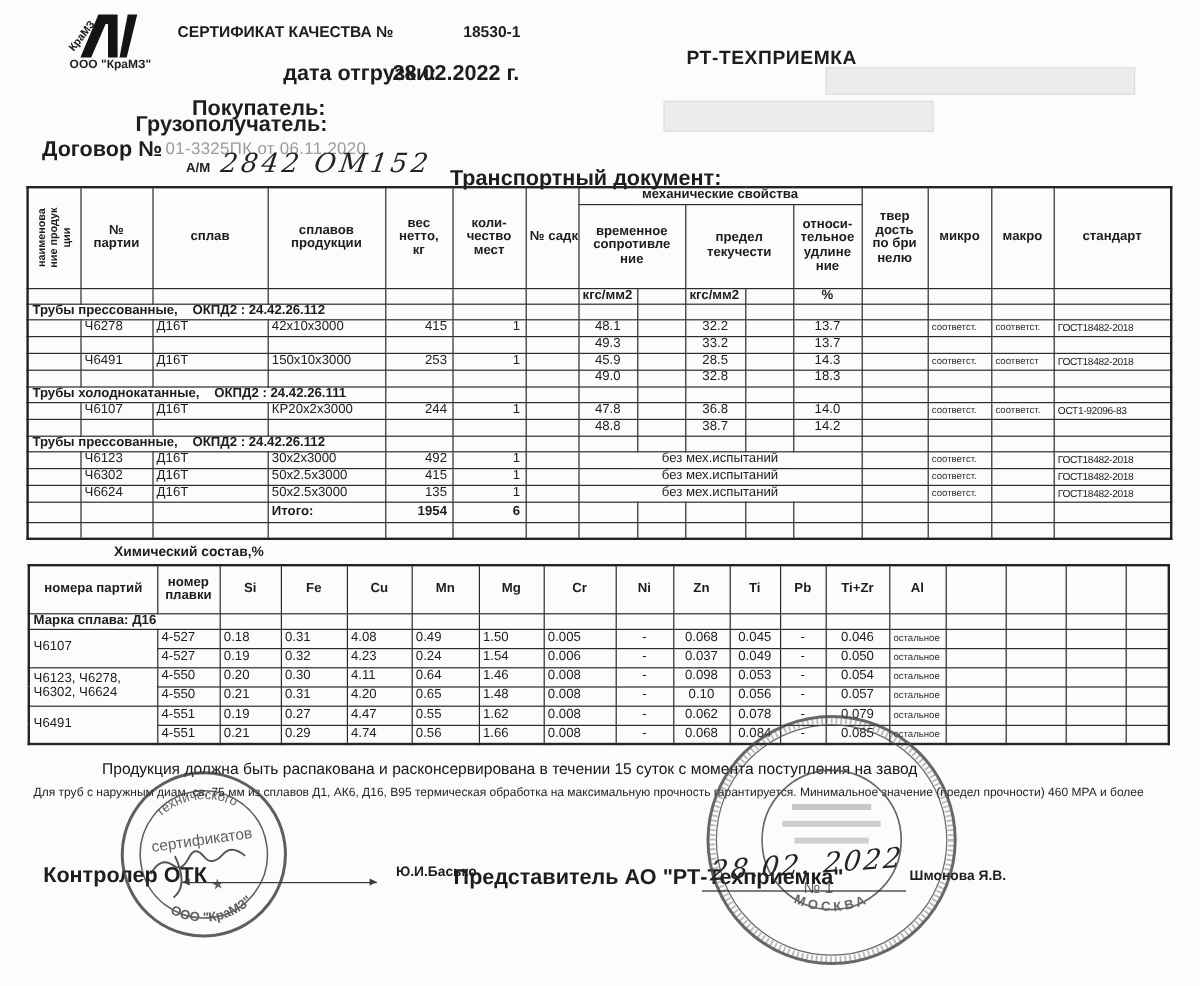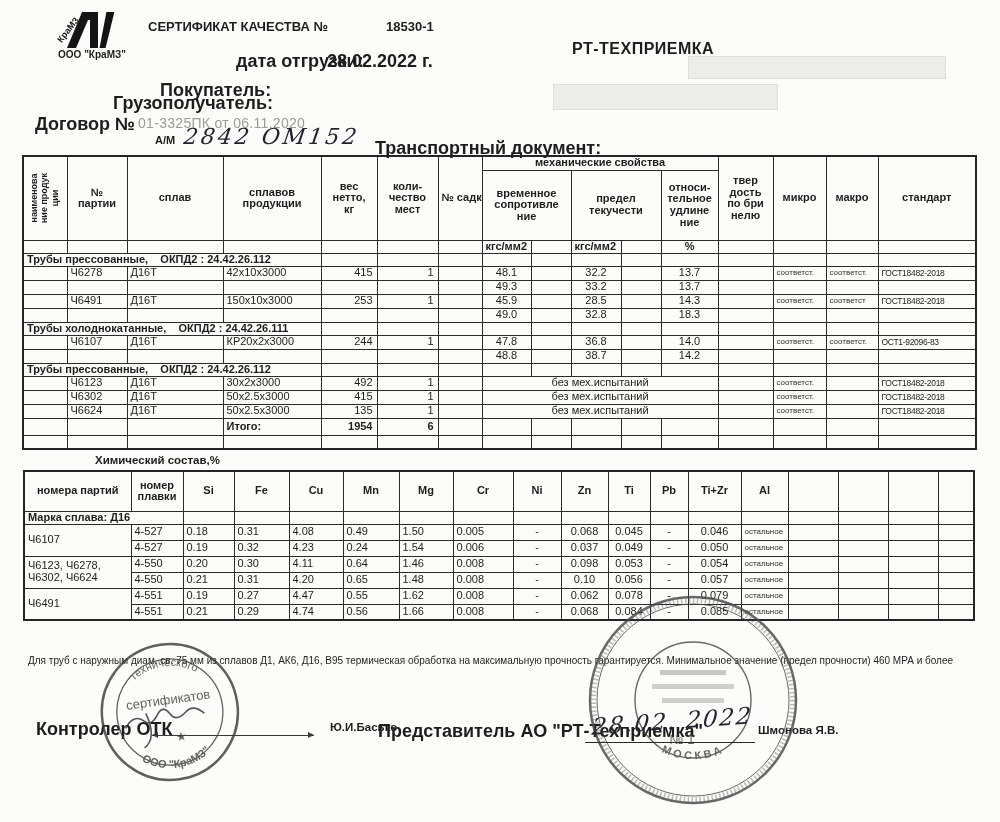--- a/index.html
+++ b/index.html
@@ -572,20 +572,21 @@
           <td class="c">0.085</td>
           <td class="sm">остальное</td>
           <td></td>
           <td></td>
           <td></td>
           <td></td>
         </tr>
       </tbody>
   </table>
 
+  <div class="abs note1" style="left:85px;top:633px">Продукция должна быть распакована и расконсервирована в течении 15 суток с момента поступления на завод</div>
   <div class="abs note-sm" style="left:28px;top:655px;width:960px">Для труб с наружным диам. св. 75 мм из сплавов Д1, АК6, Д16, В95 термическая обработка на максимальную прочность гарантируется. Минимальное значение (предел прочности) 460 МРА и более</div>
 
   <span class="abs t12b" style="left:36px;top:719px">Контролер ОТК</span>
   <div class="sig-line" style="left:152px;top:735px;width:162px"></div>
   <div class="arr arr-l" style="left:152px;top:732px"></div>
   <div class="arr arr-r" style="left:308px;top:732px"></div>
   <span class="abs" style="left:330px;top:721px;font-size:11.5px;font-weight:bold">Ю.И.Басько</span>
 
   <span class="abs t12b" style="left:378px;top:721px">Представитель АО "РТ-Техприемка"</span>
   <span class="abs hand" style="left:592px;top:708px;font-size:23px;letter-spacing:2px;transform:rotate(-4deg) skewX(-10deg);z-index:6">28.02. 2022</span>

